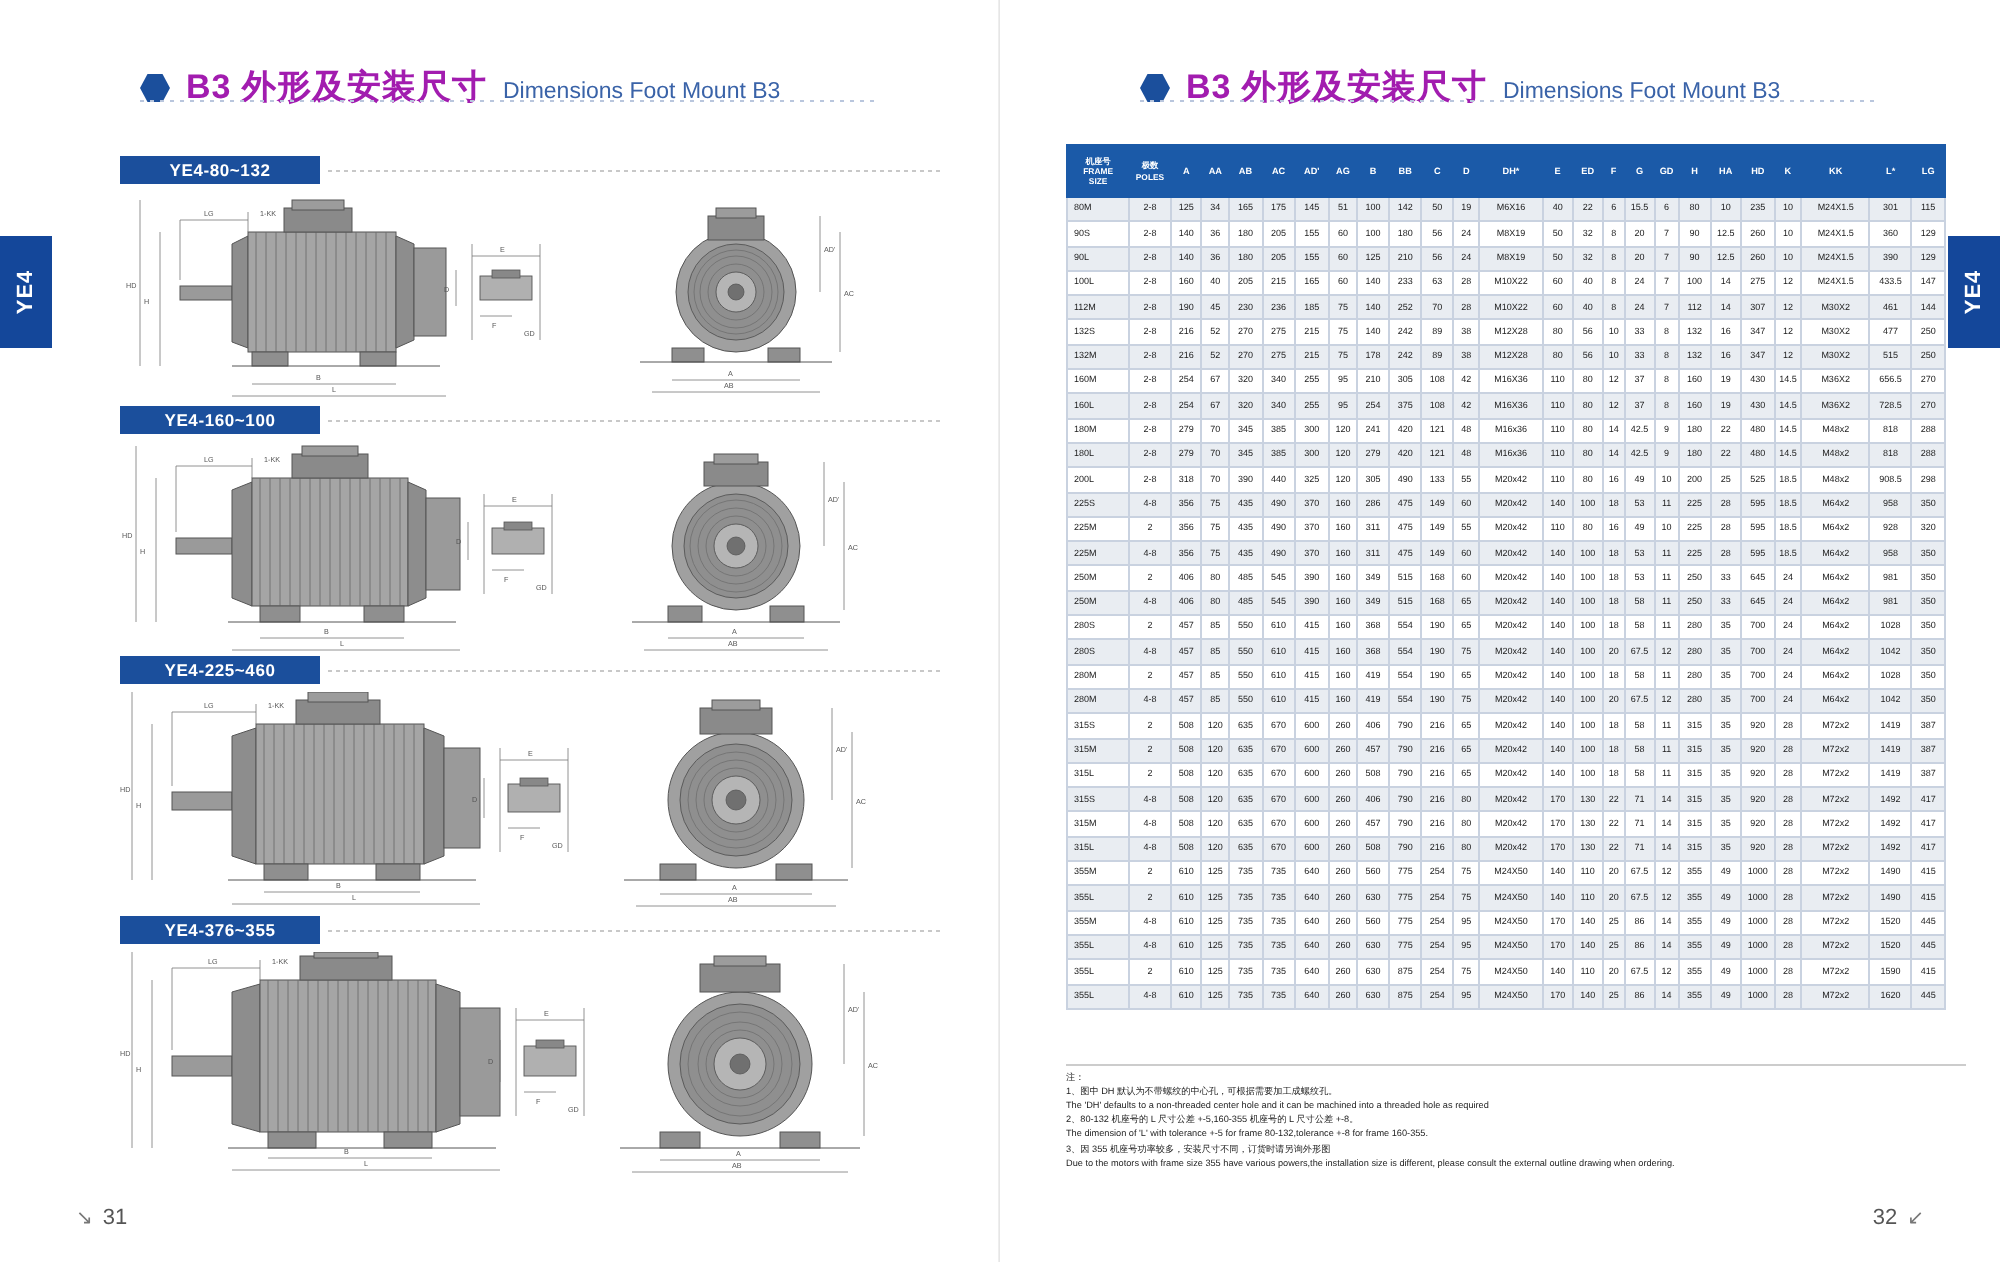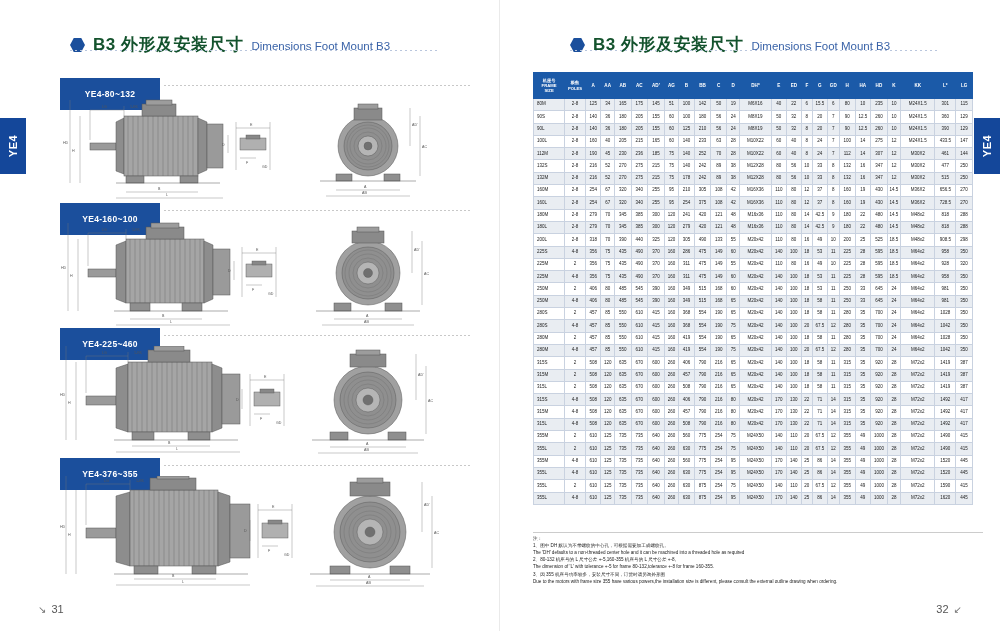--- a/index.html
+++ b/index.html
@@ -27,32 +27,32 @@
 
   
   .head-wrap { position: absolute; top: 28px; }
   .head-left  { left: 70px; }
   .head-right { left: 570px; }
   .head-row { display: flex; align-items: baseline; gap: 8px; }
   .hex {
     width: 15px; height: 14px; background: #1b4f9c; position: relative; top: 2px;
     clip-path: polygon(25% 0%, 75% 0%, 100% 50%, 75% 100%, 25% 100%, 0% 50%);
   }
-  .head-cn { font-size: 17px; font-weight: bold; color: #14532d; letter-spacing: .5px; }
+  .head-cn { font-size: 17px; font-weight: bold; color: #a21caf; letter-spacing: .5px; }
   .head-en { font-size: 11.5px; color: #3a63a8; margin-top: 12px; }
   .head-rule {
     position: absolute; top: 50px; height: 1px; width: 368px;
     background: repeating-linear-gradient(to right,#b9c6dd 0 2px, transparent 2px 5px);
   }
   .head-rule-l { left: 70px; }
 
   
   .blk { position: absolute; left: 60px; width: 412px; }
   .blk-label {
-    position: absolute; left: 0; top: 0; width: 100px; height: 32px;
+    position: absolute; left: 0; top: 0; width: 100px; height: 14px;
     background: #1b4f9c; color: #fff; font-size: 8.5px; font-weight: bold;
     display: flex; align-items: center; justify-content: center; letter-spacing: .3px;
   }
   .blk-rule {
     position: absolute; left: 104px; top: 7px; right: 0; height: 1px;
     background: repeating-linear-gradient(to right,#c8c8c8 0 2px, transparent 2px 4px);
   }
   .blk-canvas { position: absolute; left: 0; top: 18px; right: 0; }
 
   svg { display: block; }

